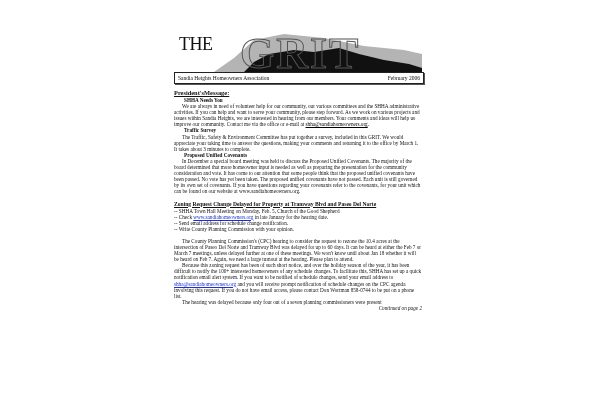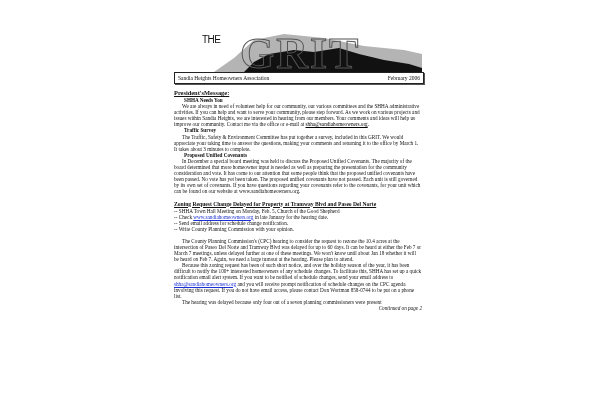--- a/index.html
+++ b/index.html
@@ -1,22 +1,22 @@
 <!DOCTYPE html>
 <html><head>
 <meta charset="utf-8">
 <style>
   html, body { margin:0; padding:0; background:#ffffff; }
   body { width:600px; height:400px; position:relative; overflow:hidden;
          font-family:"Liberation Serif", serif; color:#111; }
   .page { position:absolute; left:174px; top:0; width:250px; height:400px; }
   .masthead { position:absolute; left:0; top:28px; width:250px; height:44px; }
   .masthead svg { position:absolute; left:0; top:0; }
-  .the { position:absolute; left:5px; top:6px; font-size:10px; letter-spacing:-0.5px;
-         font-family:Liberation Sans, sans-serif;margin-left:23px; }
+  .the { position:absolute; left:5px; top:6px; font-size:18px; letter-spacing:-0.5px;
+         font-family:Liberation Serif, serif; }
   .banner { position:absolute; left:0; top:72px; width:248px; height:10px;
             border:1px solid #222; box-shadow:1px 1px 0 #555;
             font-size:5.5px; line-height:10px; }
   .banner .org { position:absolute; left:3px; }
   .banner .date { position:absolute; right:3px; }
   .content { position:absolute; left:0; top:89px; width:248px; font-size:5.2px; line-height:6.1px; }
   .sec-title { font-weight:bold; text-decoration:underline; font-size:6.4px; line-height:8px; }
   .sub { font-weight:bold; padding-left:10px; }
   .para { text-indent:8px; margin:0; }
   .a { color:#1a2fd6; text-decoration:underline; }

